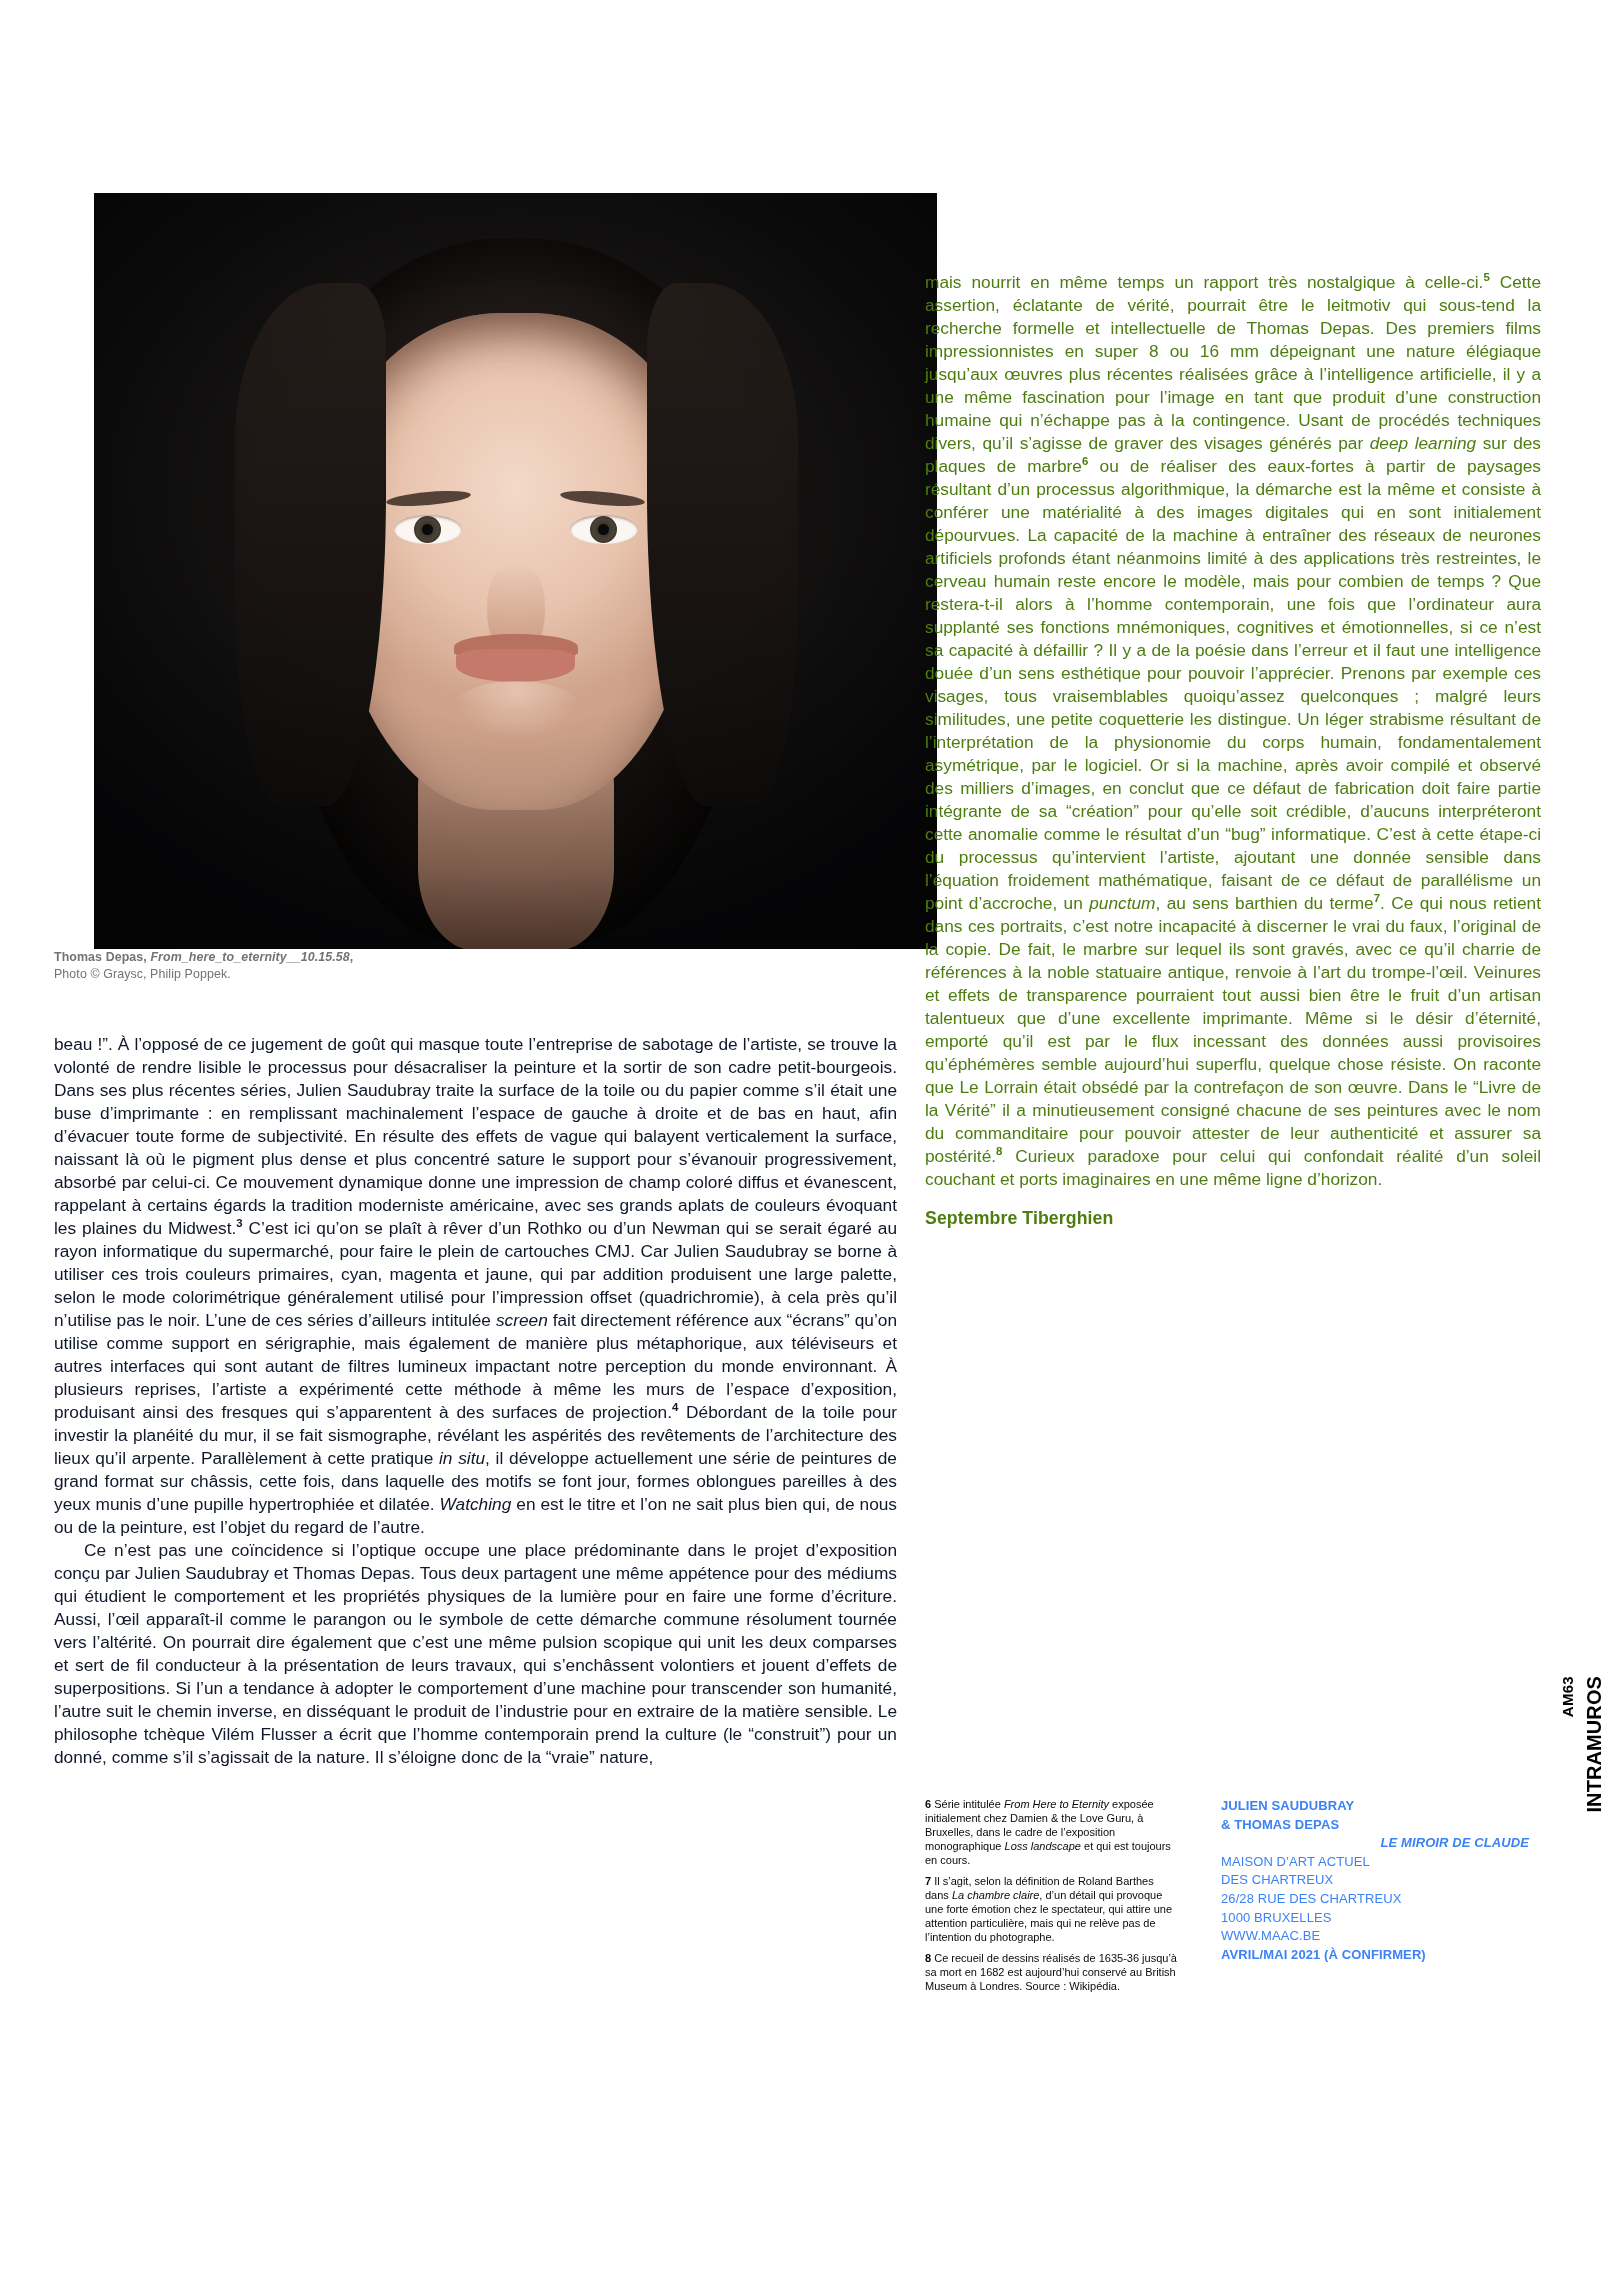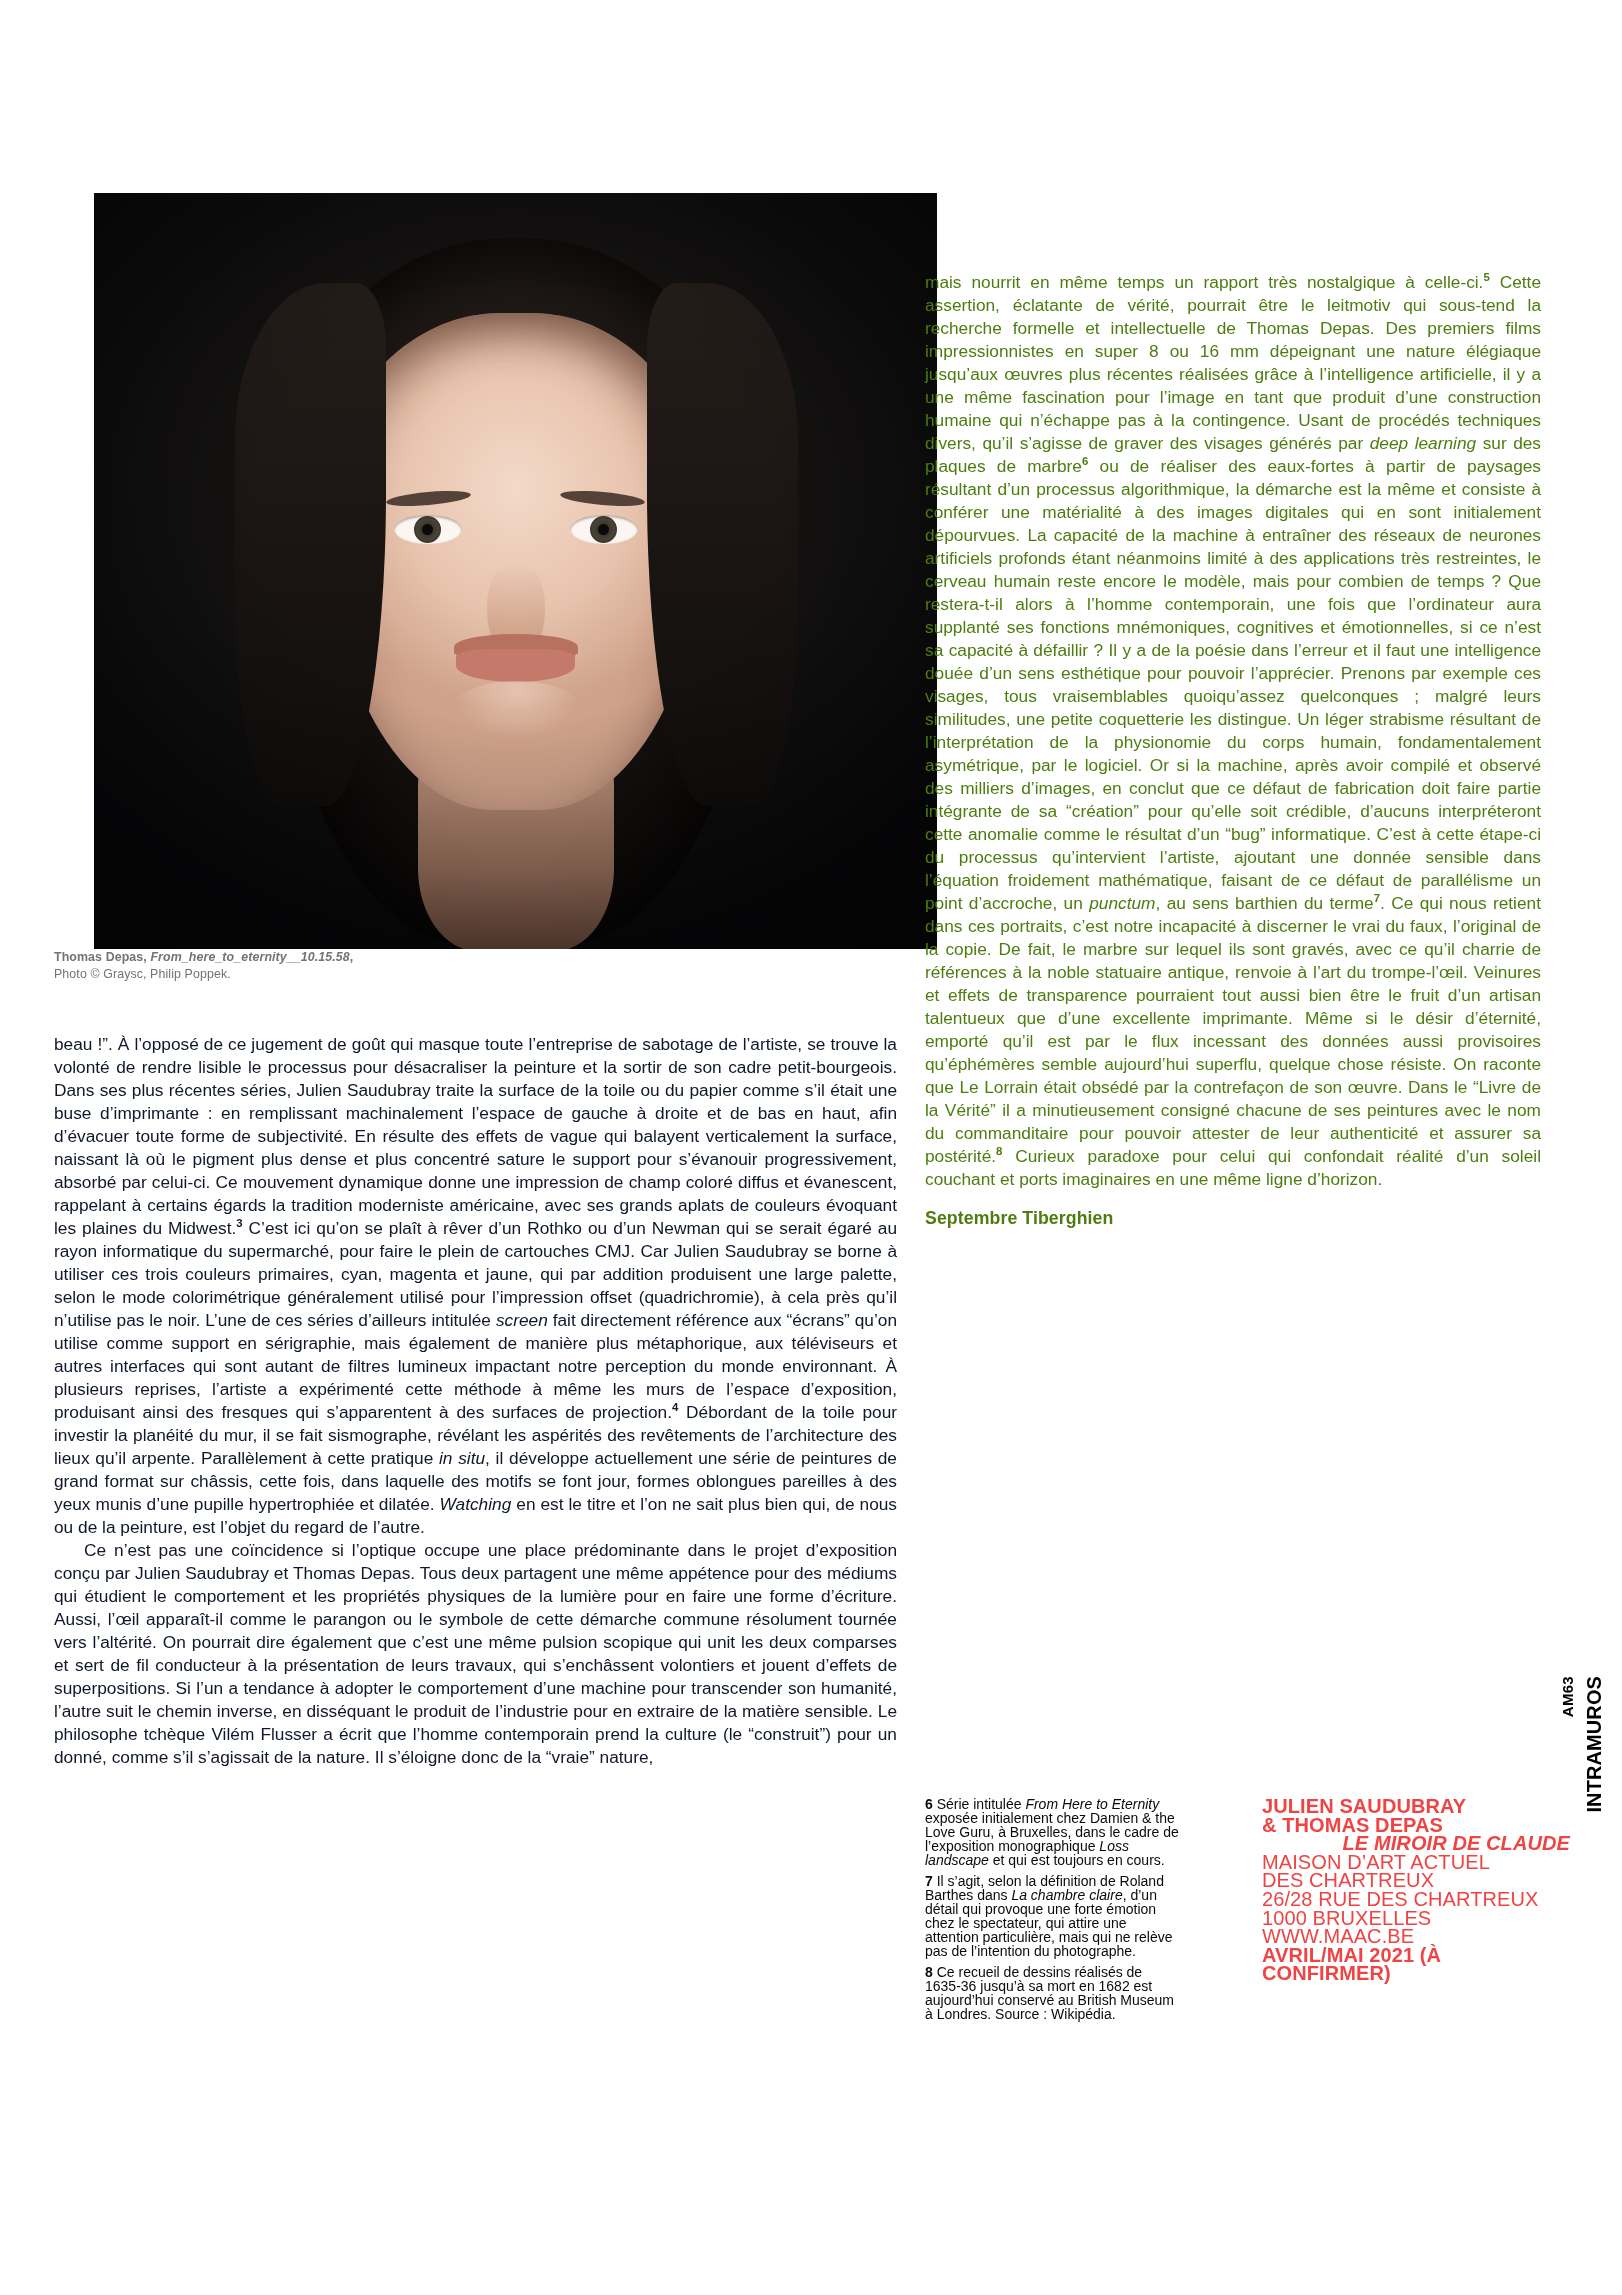--- a/index.html
+++ b/index.html
@@ -141,37 +141,37 @@
     font-size:17.7px;
     letter-spacing:0.1px;
     text-align:left;
   }
 
   
   .notes{
     position:absolute;
     left:925px; top:1797px;
     width:255px;
-    font-size:14px;
+    font-size:11px;
     line-height:14px;
     color:#0a0a0a;
   }
   .notes .note{margin:0 0 7.2px 0;}
   .notes .note:last-child{margin-bottom:16px;}
   .notes b{font-weight:700;}
   .notes em{font-style:italic;}
 
   
   .colophon{
     position:absolute;
-    left:1262px; top:1797px;
+    left:1221px; top:1797px;
     width:308px;
-    font-size:20px;
+    font-size:13px;
     line-height:18.6px;
-    color:#ef4444;
+    color:#3b82f6;
     letter-spacing:0.1px;
   }
   .colophon .artists{font-weight:700;}
   .colophon .title{font-weight:700;font-style:italic;text-align:right;}
   .colophon .venue{font-weight:400;}
   .colophon .dates{font-weight:700;}
 
   
   .folio{
     position:absolute;

